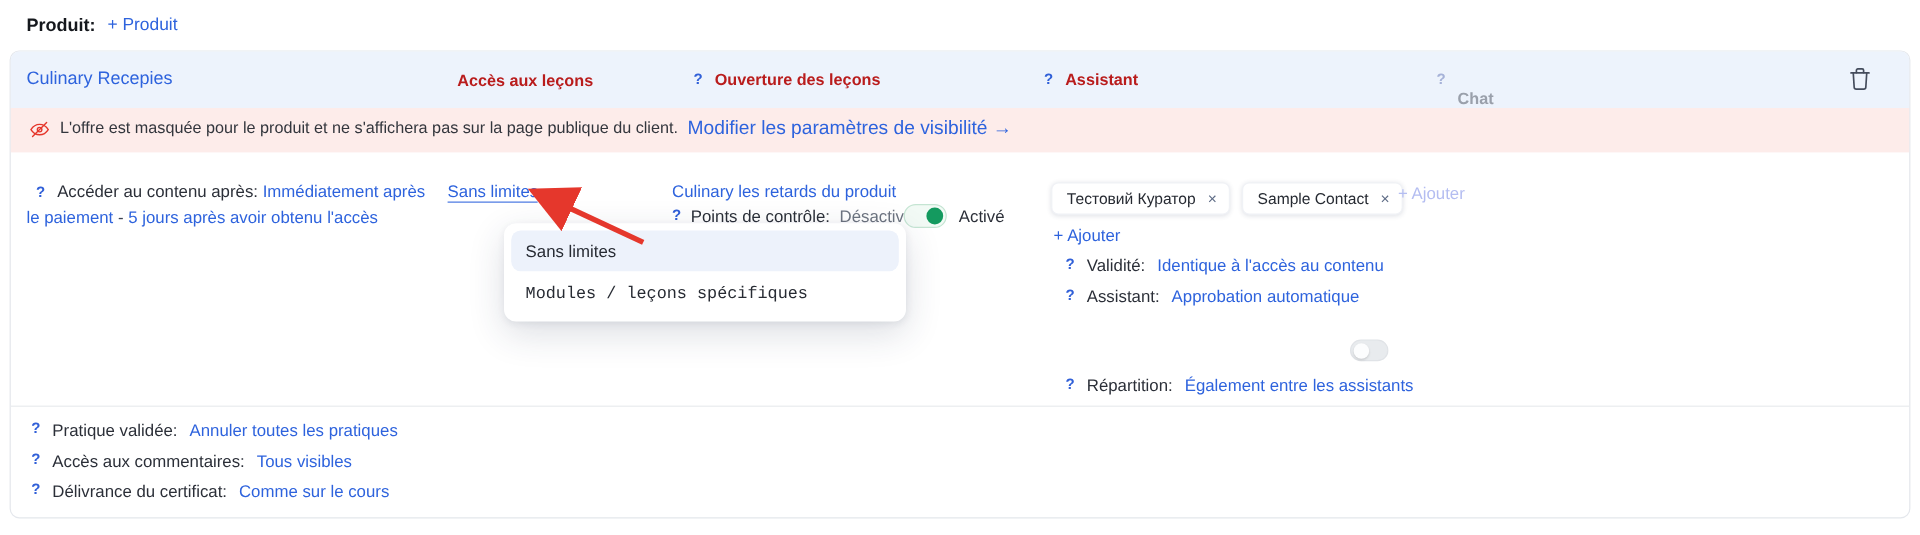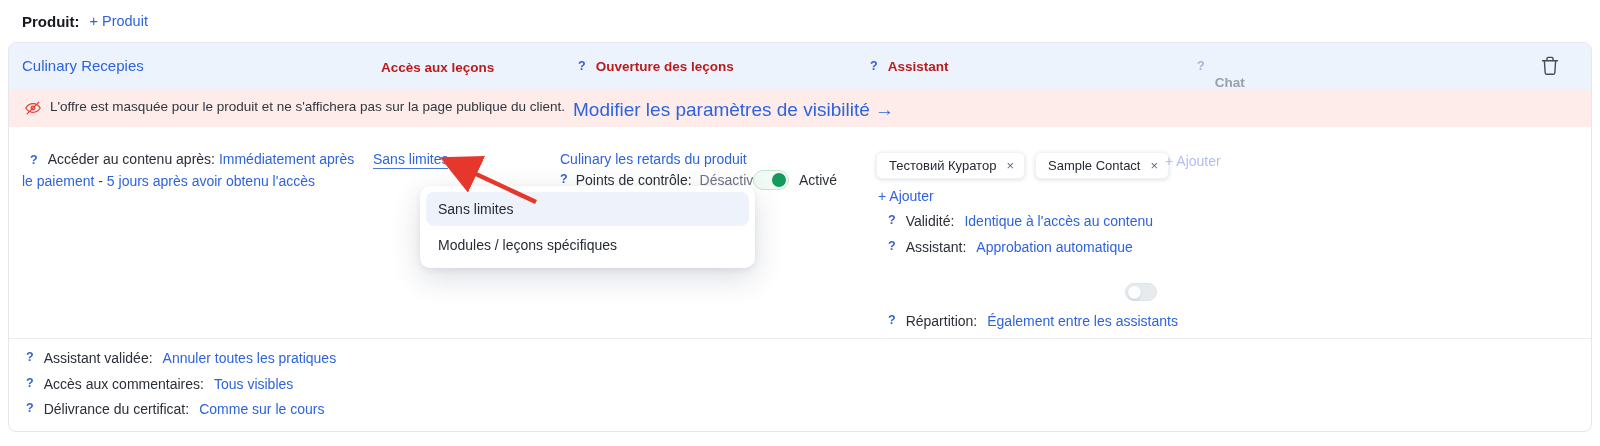--- a/index.html
+++ b/index.html
@@ -50,21 +50,21 @@
 
   .pseudo-link { color:#2e63dd; border-bottom:1px solid rgba(46,99,221,.85);
                  padding-bottom:1px; cursor:pointer; }
 
   
   .dropdown { position:absolute; left:420px; top:186px; width:335px; z-index:10;
               background:#fff; border-radius:10px; padding:6px;
               box-shadow:0 10px 30px rgba(40,50,80,.16), 0 2px 6px rgba(40,50,80,.08); }
   .dd-item { padding:9px 12px; border-radius:8px; font-size:14px; color:#272b33; cursor:pointer; }
   .dd-item.selected { background:#edf2fb; }
-  .dd-item + .dd-item { margin-top:2px; }
+  .dd-item + .dd-item { margin-top:2px;font-family:Liberation Mono, monospace; }
 
   
   .toggle-on { position:relative; width:36px; height:20px; border-radius:10px;
                background:#f2faf5; border:1px solid #c5e5d3; cursor:pointer; flex:none; }
   .toggle-on .knob { position:absolute; right:2px; top:2px; width:14px; height:14px;
                      border-radius:50%; background:#149a5f; }
   .toggle-off { position:relative; width:32px; height:18px; border-radius:9px;
                 background:#e8ebee; border:1px solid #e0e3e7; cursor:pointer; flex:none; }
   .toggle-off .knob { position:absolute; left:2px; top:1.5px; width:13px; height:13px;
                       border-radius:50%; background:#fcfdfe; box-shadow:0 1px 2px rgba(0,0,0,.15); }
@@ -121,21 +121,21 @@
 
   <div class="row gap8" style="left:24px; top:99px;">
     <span style="display:flex;">
       <svg width="18" height="18" viewBox="0 0 20 20" fill="none" stroke="#e5372c" stroke-width="1.3" stroke-linecap="round">
         <path d="M2 10s3-4.8 8-4.8 8 4.8 8 4.8-3 4.8-8 4.8-8-4.8-8-4.8z"></path>
         <circle cx="10" cy="10" r="2.1"></circle>
         <line x1="3.5" y1="16.5" x2="16.5" y2="3.5"></line>
       </svg>
     </span>
     <span class="warn-text">L'offre est masquée pour le produit et ne s'affichera pas sur la page publique du client.</span>
-    <a class="link" style="font-size:19px;">Modifier les paramètres de visibilité →</a>
+    <a class="link" style="font-size:16px;">Modifier les paramètres de visibilité →</a>
   </div>
 
   <div class="access-block">
     <span class="q">?</span><span class="lbl">Accéder au contenu après:</span>
     <a class="link">Immédiatement après le paiement</a>
     <span class="dash">-</span>
     <a class="link">5 jours après avoir obtenu l'accès</a>
   </div>
 
   <a class="row pseudo-link" style="left:373px; top:151px;">Sans limites</a>
@@ -194,21 +194,21 @@
   </div>
 
   <div class="row gap10" style="left:888px; top:313px;">
     <span class="q">?</span>
     <span class="lbl">Répartition:</span>
     <a class="link">Également entre les assistants</a>
   </div>
 
   <div class="row gap10" style="left:26px; top:350px;">
     <span class="q">?</span>
-    <span class="lbl">Assistant validée:</span>
+    <span class="lbl">Pratique validée:</span>
     <a class="link">Annuler toutes les pratiques</a>
   </div>
   <div class="row gap10" style="left:26px; top:376px;">
     <span class="q">?</span>
     <span class="lbl">Accès aux commentaires:</span>
     <a class="link">Tous visibles</a>
   </div>
   <div class="row gap10" style="left:26px; top:401px;">
     <span class="q">?</span>
     <span class="lbl">Délivrance du certificat:</span>

